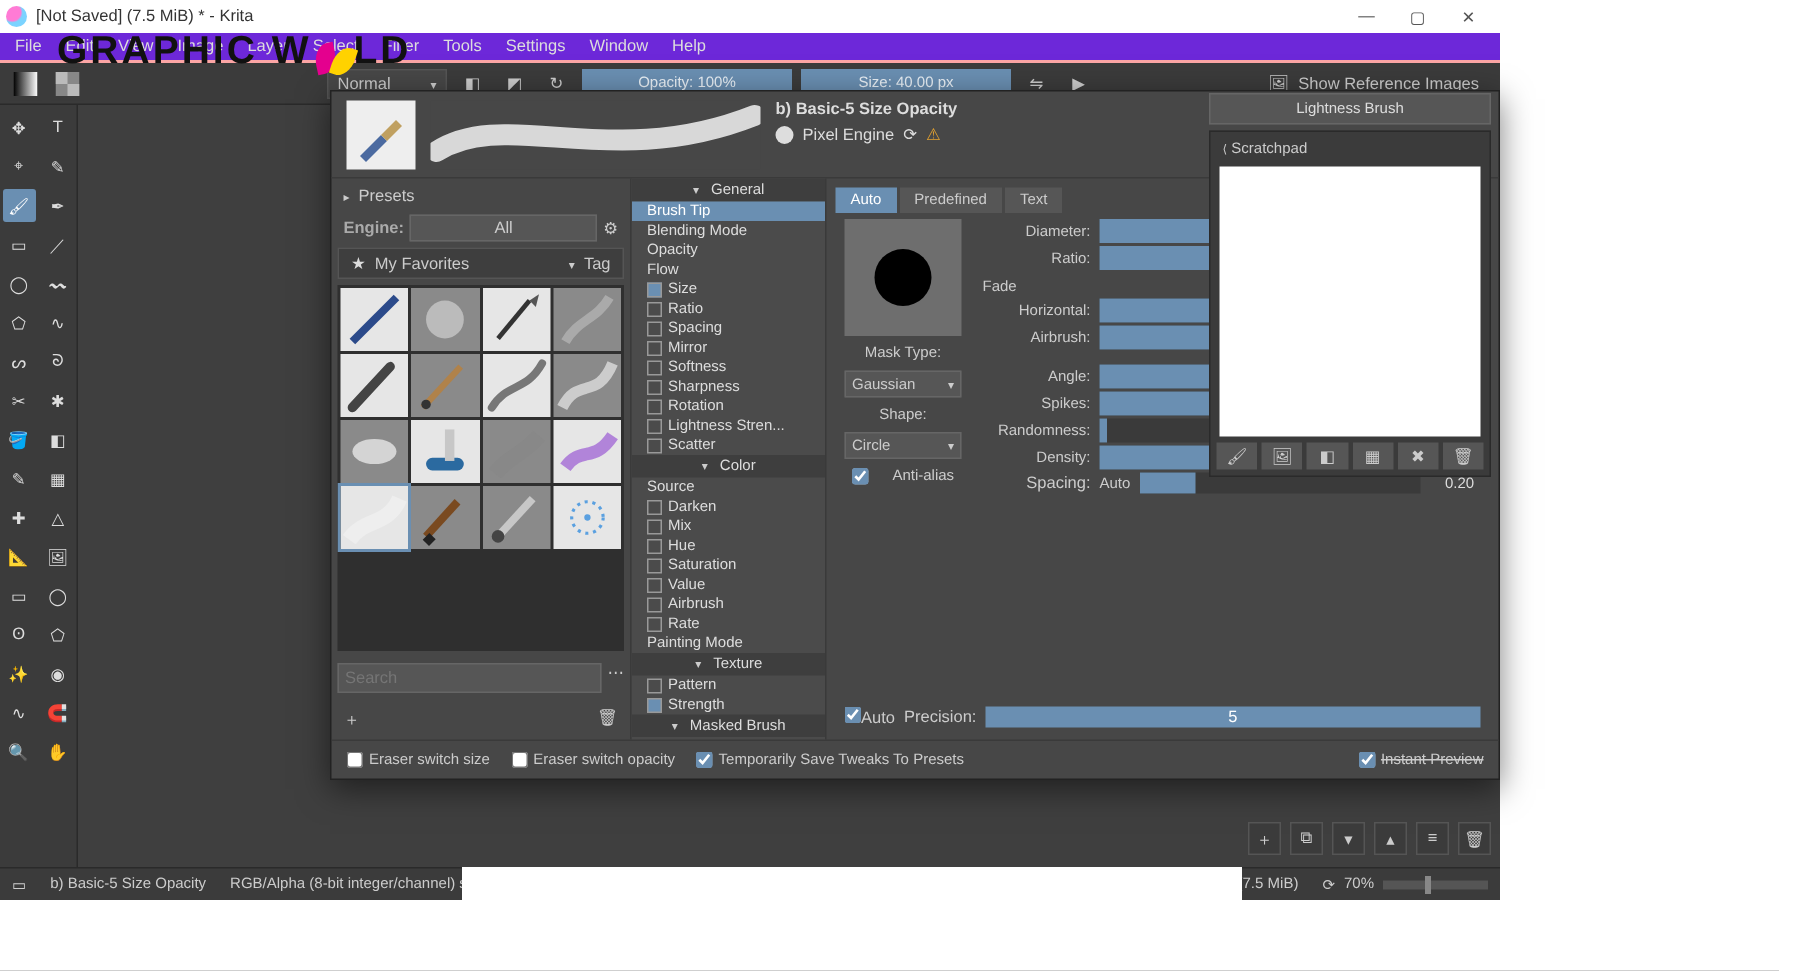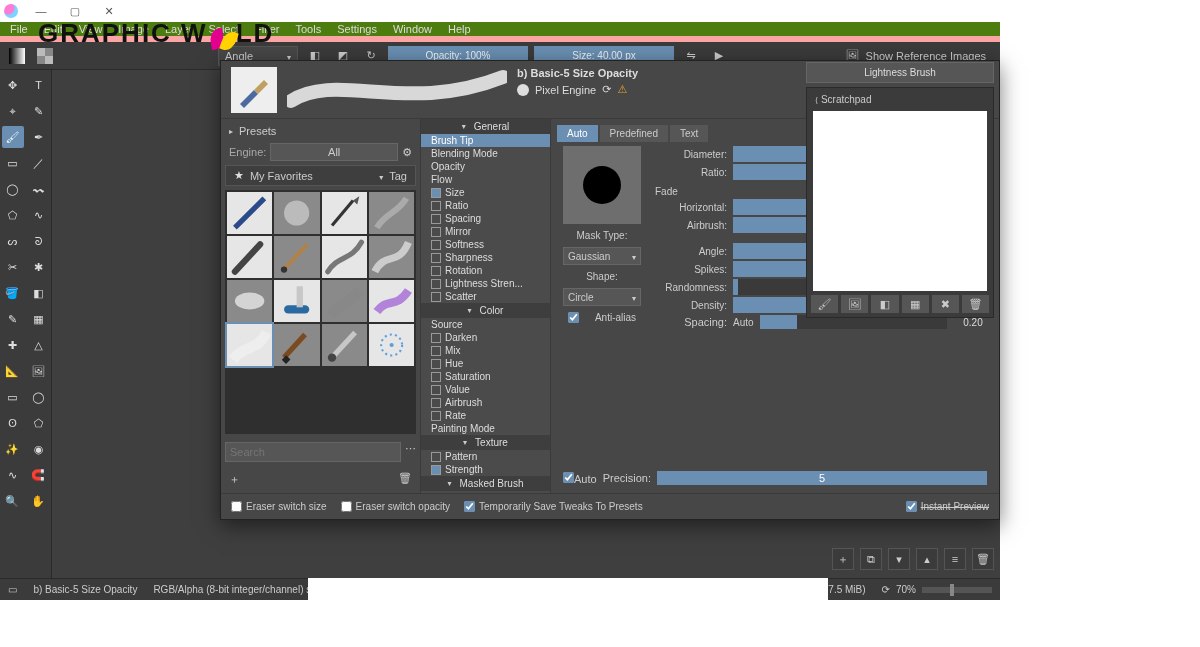--- a/index.html
+++ b/index.html
@@ -7,21 +7,21 @@
 
 .app { width: 1000px; height: 600px; background: #3b3b3b; color: #ccc; font-size: 11px; display: flex; flex-direction: column; position: relative; }
 
 
 .titlebar { height: 22px; background: #fff; color: #333; display: flex; align-items: center; padding: 0 4px; }
 .titlebar .appicon { width: 14px; height: 14px; margin-right: 6px; background: radial-gradient(circle at 30% 30%, #ff7bd5 0 40%, #7bd3ff 50% 100%); border-radius: 50%; }
 .titlebar .title { flex: 1; font-size: 11px; }
 .titlebar .winbtn { width: 34px; height: 20px; display: flex; align-items: center; justify-content: center; color: #555; font-size: 11px; }
 
 
-.menubar { height: 20px; background: #4d7c0f; display: flex; align-items: center; padding: 0 2px; gap: 0; border-bottom: 6px solid #fca5a5; }
+.menubar { height: 20px; background: #6d28d9; display: flex; align-items: center; padding: 0 2px; gap: 0; border-bottom: 2px solid #fca5a5; }
 .menubar .mitem { padding: 2px 8px; color: #ddd; font-size: 11px; cursor: default; }
 
 
 .overlay-logo { position: absolute; left: 0; top: 18px; z-index: 50; display: flex; align-items: flex-end; gap: 2px; pointer-events: none; padding-left: 38px; }
 .overlay-logo .txt { font-weight: 800; font-size: 26px; letter-spacing: 2px; color: #111; font-family: Arial, sans-serif; }
 .overlay-logo .leaf { width: 28px; height: 28px; position: relative; margin: 0 -2px -2px -2px; }
 .overlay-logo .leaf::before { content:""; position:absolute; left:2px; bottom:2px; width:14px; height:20px; background:#e4008e; border-radius: 70% 0 70% 0; transform: rotate(-12deg); }
 .overlay-logo .leaf::after  { content:""; position:absolute; right:0; bottom:0; width:14px; height:20px; background:#ffd200; border-radius: 70% 0 70% 0; transform: rotate(18deg); }
 
 
@@ -57,21 +57,21 @@
 .dlg-head .titlecol .engine-dot{width:12px;height:12px;border-radius:50%;background:#ddd;}
 .dlg-head .pencil { margin-left:auto; }
 
 .dlg-body { flex:1; display:flex; min-height:0; }
 
 
 .col-presets { width:200px; border-right:1px solid #3a3a3a; display:flex; flex-direction:column; }
 .col-presets .hdr { padding:6px 8px; display:flex; align-items:center; gap:6px; }
 .col-presets .hdr .tri{font-size:8px;}
 .col-presets .engine-row{display:flex;align-items:center;gap:4px; padding:0 8px 4px;}
-.col-presets .engine-row .lbl{color:#aaa;}
+.col-presets .engine-row .lbl{color:#aaa;font-weight:bold;}
 .col-presets .engine-row .dd{flex:1;background:#565656;border:1px solid #666;height:18px;display:flex;align-items:center;justify-content:center;}
 .col-presets .fav { padding:3px 8px; background:#3e3e3e; display:flex; align-items:center; gap:6px; margin:0 4px; border:1px solid #555;}
 .col-presets .fav .star{color:#ddd;}
 .col-presets .grid { flex:1; margin:4px; display:grid; grid-template-columns:repeat(4,1fr); grid-auto-rows:42px; gap:2px; background:#2f2f2f; padding:2px; overflow:auto;}
 .col-presets .grid .cell{background:#8a8a8a; position:relative;}
 .col-presets .grid .cell.light{background:#e6e6e6;}
 .col-presets .grid .cell.sel{outline:2px solid #6a8fb2;}
 .col-presets .grid .cell svg{width:100%;height:100%;}
 .col-presets .search { margin:4px; display:flex; gap:4px;}
 .col-presets .search input{flex:1;background:#565656;border:1px solid #666;color:#bbb;height:20px;padding:0 4px;font-size:11px;}
@@ -144,20 +144,21 @@
 svg{display:block;}
 .iconbtn, .winbtn, .mitem, .tool, .btn, .b, .tab, .dd, .step, .cell { cursor: default; }
 </style>
 </head>
 <body>
 
 <div class="app">
 
   <div class="titlebar">
     <div class="appicon"></div>
+    <div class="title">[Not Saved] (7.5 MiB) * - Krita</div>
     <div class="winbtn">—</div>
     <div class="winbtn">▢</div>
     <div class="winbtn">✕</div>
   </div>
 
   <div class="overlay-logo">
     <span class="txt">GRAPHIC W</span>
     <span class="leaf"></span>
     <span class="txt">LD</span>
   </div>
@@ -190,21 +191,21 @@
     </div>
     <div class="iconbtn">
       <svg width="16" height="16">
           <rect width="16" height="16" fill="#888"></rect>
           <rect width="8" height="8" fill="#bbb"></rect>
           <rect x="8" y="8" width="8" height="8" fill="#bbb"></rect>
         </svg>
     </div>
     <div style="width:150px"></div>
     <div class="dd">
-      <span>Angle</span>
+      <span>Normal</span>
       <span class="caret"></span>
     </div>
     <div class="iconbtn">◧</div>
     <div class="iconbtn">◩</div>
     <div class="iconbtn">↻</div>
     <div class="slider">
         <span>Opacity: 100%</span>
       </div>
     <div class="slider">
         <span>Size: 40.00 px</span>

